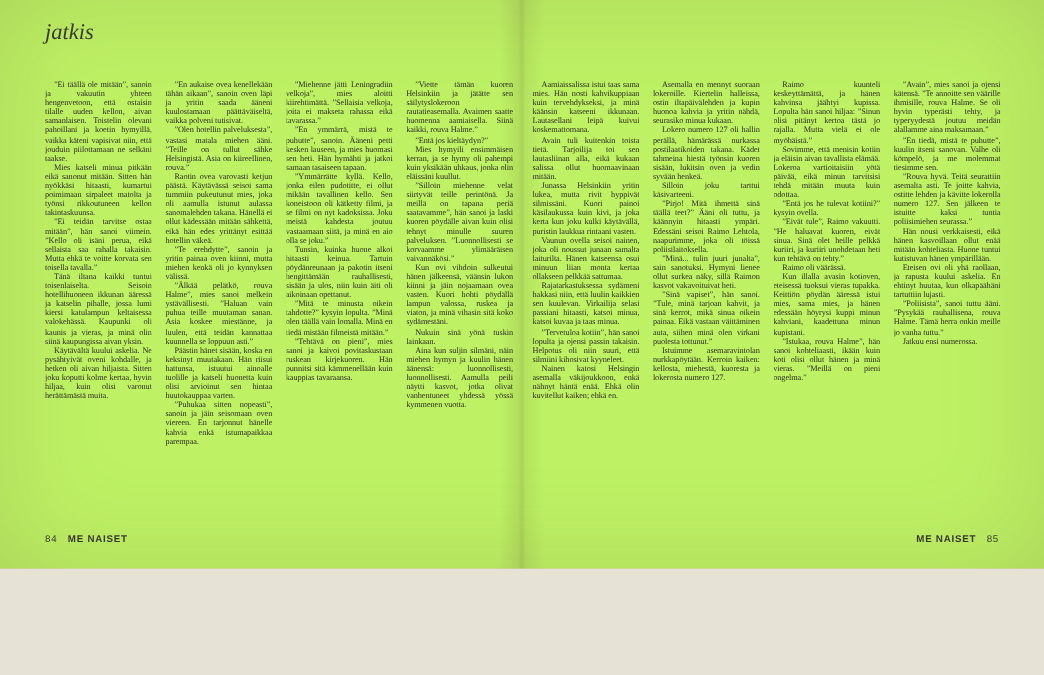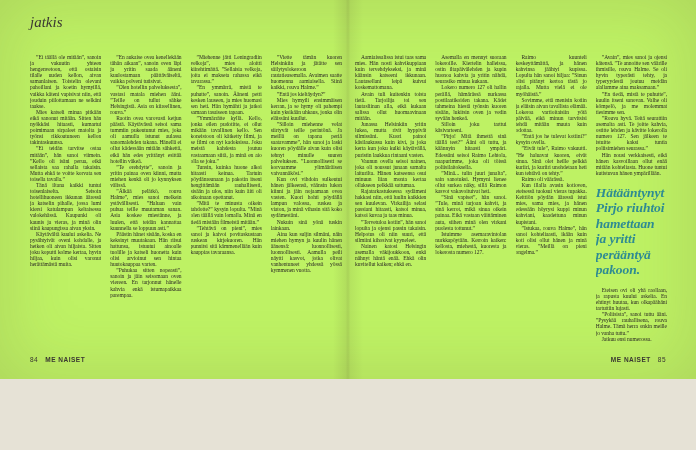--- a/index.html
+++ b/index.html
@@ -133,21 +133,20 @@
         <p class="para">”Eivät tule”, Raimo vakuutti. ”He haluavat kuoren, eivät sinua. Sinä olet heille pelkkä kuriiri, ja kuriiri unohdetaan heti kun tehtävä on tehty.”</p>
         <p class="para">Raimo oli väärässä.</p>
         <p class="para">Kun illalla avasin kotioven, eteisessä tuoksui vieras tupakka. Keittiön pöydän ääressä istui mies, sama mies, ja hänen edessään höyrysi kuppi minun kahviani, kaadettuna minun kupistani.</p>
         <p class="para">”Istukaa, rouva Halme”, hän sanoi kohteliaasti, ikään kuin koti olisi ollut hänen ja minä vieras. ”Meillä on pieni ongelma.”</p>
       </div>
       <div class="col">
         <p class="para">”Avain”, mies sanoi ja ojensi kätensä. ”Te annoitte sen väärille ihmisille, rouva Halme. Se oli hyvin typerästi tehty, ja typeryydestä joutuu meidän alallamme aina maksamaan.”</p>
         <p class="para">”En tiedä, mistä te puhutte”, kuulin itseni sanovan. Valhe oli kömpelö, ja me molemmat tiesimme sen.</p>
         <p class="para">”Rouva hyvä. Teitä seurattiin asemalta asti. Te joitte kahvia, ostitte lehden ja kävitte lokerolla numero 127. Sen jälkeen te istuitte kaksi tuntia poliisimiehen seurassa.”</p>
         <p class="para">Hän nousi verkkaisesti, eikä hänen kasvoillaan ollut enää mitään kohteliasta. Huone tuntui kutistuvan hänen ympärillään.</p>
-        <div class="quote-big">Hätääntynyt Pirjo riuhtoi hamettaan ja yritti perääntyä pakoon.</div>
         <p class="para">Eteisen ovi oli yhä raollaan, ja rapusta kuului askelia. En ehtinyt huutaa, kun olkapäähäni tartuttiin lujasti.</p>
         <p class="para">”Poliisista”, sanoi tuttu ääni. ”Pysykää rauhallisena, rouva Halme. Tämä herra onkin meille jo vanha tuttu.”</p>
         <p class="para">Jatkuu ensi numerossa.</p>
       </div>
     </div>
 
   <div class="gutter"></div>
 
   <div class="footer left">
     <span>84</span><span class="mag">ME NAISET</span>

